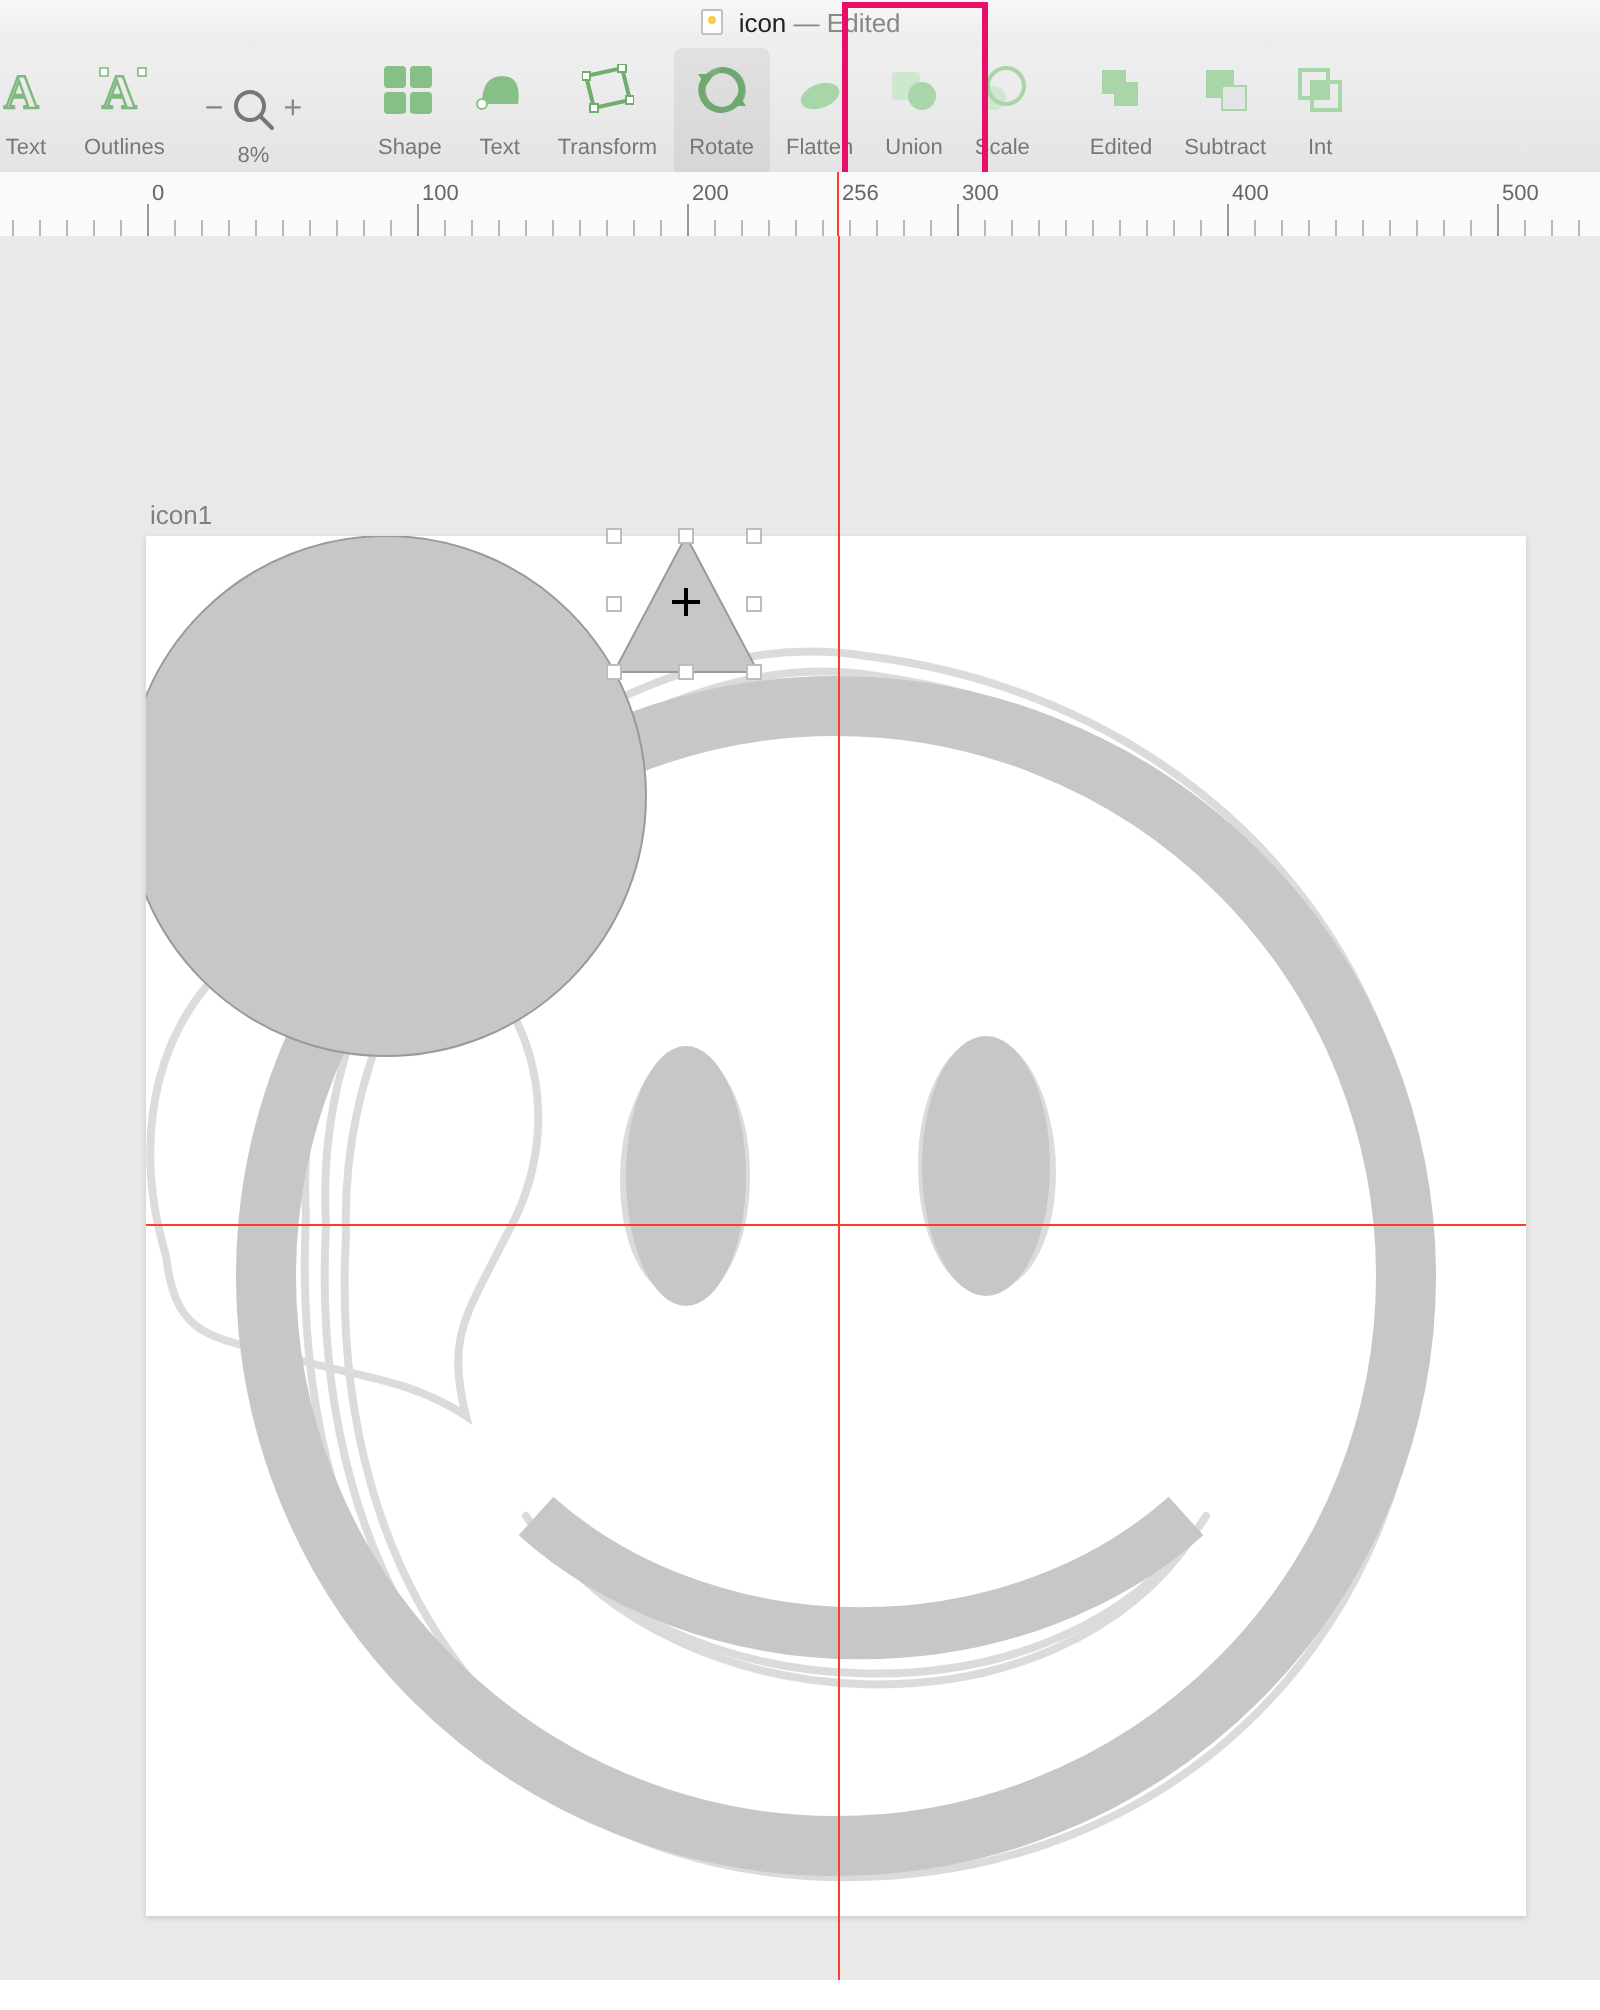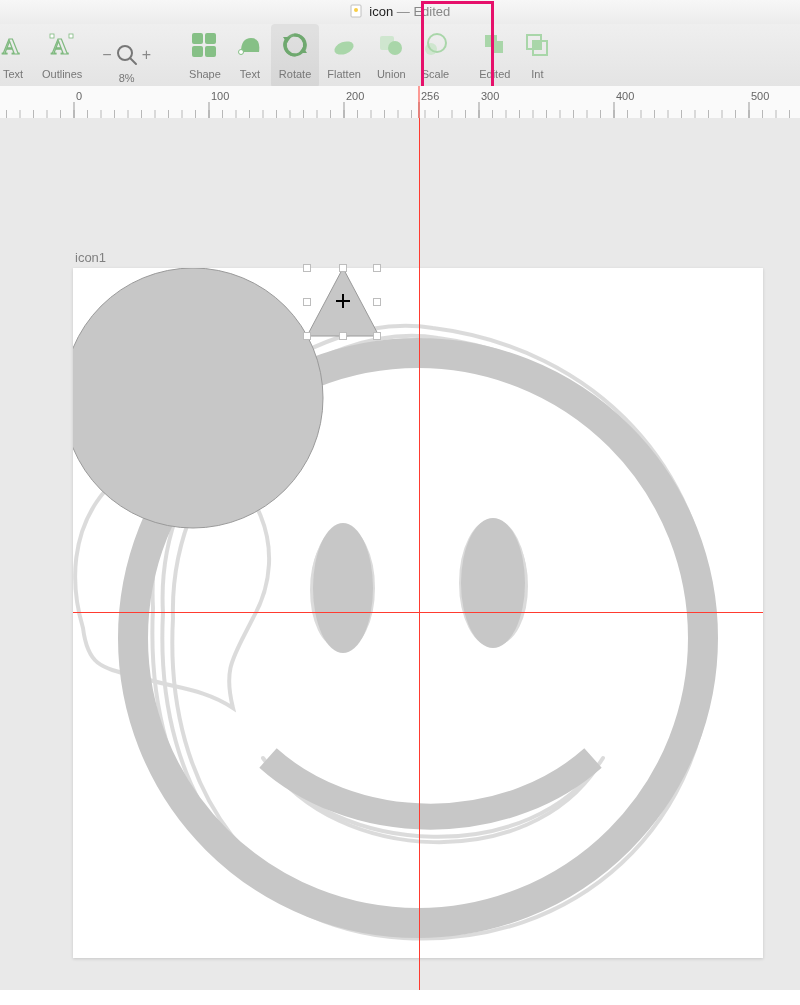--- a/index.html
+++ b/index.html
@@ -211,20 +211,32 @@
     <div class="tool">
       <div class="iconwrap">
         <svg width="26" height="26" viewBox="0 0 26 26">
           <path d="M4 20 Q4 6 14 6 Q24 6 22 20 Z" fill="#86c086"></path>
           <circle cx="4" cy="20" r="2.5" fill="#fff" stroke="#86c086"></circle>
         </svg>
       </div>
       <div class="label">Text</div>
     </div>
 
+    <div class="tool">
+      <div class="iconwrap">
+        <svg width="26" height="26" viewBox="0 0 26 26">
+          <path d="M6 22 L2 6 L20 2 L24 18 Z" fill="none" stroke="#6fae6f" stroke-width="2"></path>
+          <rect x="0" y="4" width="4" height="4" fill="#fff" stroke="#6fae6f"></rect>
+          <rect x="18" y="0" width="4" height="4" fill="#fff" stroke="#6fae6f"></rect>
+          <rect x="22" y="16" width="4" height="4" fill="#fff" stroke="#6fae6f"></rect>
+          <rect x="4" y="20" width="4" height="4" fill="#fff" stroke="#6fae6f"></rect>
+        </svg>
+      </div>
+      <div class="label">Transform</div>
+    </div>
 
     <div class="tool active">
       <div class="iconwrap">
         <svg width="28" height="28" viewBox="0 0 28 28">
           <path d="M14 4 A10 10 0 1 1 5 9" fill="none" stroke="#6fa86f" stroke-width="3" stroke-linecap="round"></path>
           <polygon points="2,6 10,6 6,12" fill="#6fa86f"></polygon>
           <path d="M14 24 A10 10 0 1 1 23 19" fill="none" stroke="#6fa86f" stroke-width="3" stroke-linecap="round" opacity="0.9"></path>
           <polygon points="26,22 18,22 22,16" fill="#6fa86f"></polygon>
         </svg>
       </div>
@@ -264,20 +276,29 @@
 
     <div class="tool">
       <div class="iconwrap">
         <svg width="26" height="26" viewBox="0 0 26 26">
           <path d="M3 3 h12 v6 h6 v12 h-12 v-6 h-6 Z" fill="#a9d6a9"></path>
         </svg>
       </div>
       <div class="label">Edited</div>
     </div>
 
+    <div class="tool">
+      <div class="iconwrap">
+        <svg width="26" height="26" viewBox="0 0 26 26">
+          <rect x="3" y="3" width="14" height="14" fill="#a9d6a9"></rect>
+          <rect x="11" y="11" width="12" height="12" fill="#e4e4e4" stroke="#a9d6a9"></rect>
+        </svg>
+      </div>
+      <div class="label">Subtract</div>
+    </div>
 
     <div class="tool" style="padding-right:0;">
       <div class="iconwrap">
         <svg width="22" height="26" viewBox="0 0 22 26">
           <rect x="1" y="3" width="14" height="14" fill="none" stroke="#a9d6a9" stroke-width="2"></rect>
           <rect x="7" y="9" width="14" height="14" fill="none" stroke="#a9d6a9" stroke-width="2"></rect>
           <rect x="7" y="9" width="8" height="8" fill="#a9d6a9"></rect>
         </svg>
       </div>
       <div class="label">Int</div>

